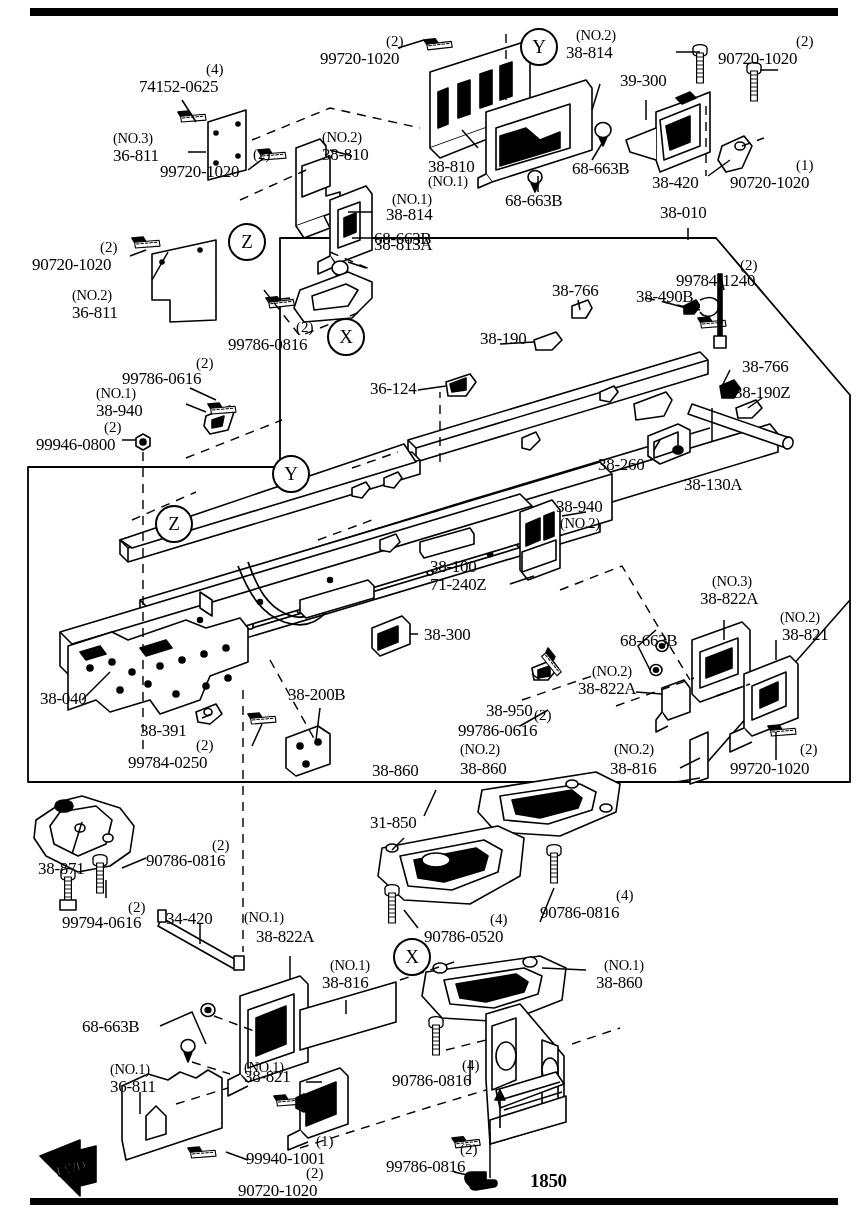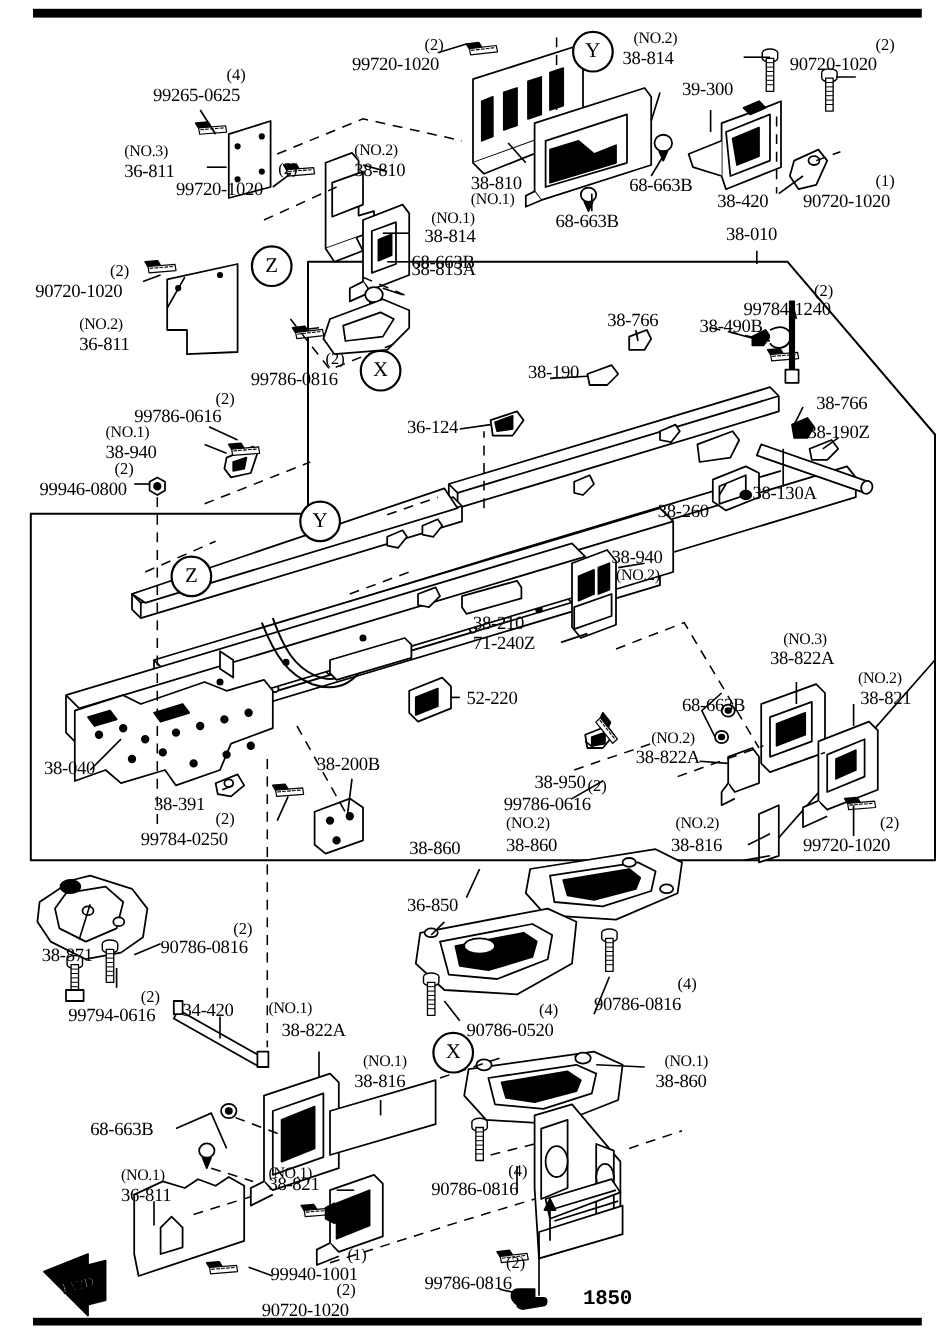--- a/index.html
+++ b/index.html
@@ -4,21 +4,21 @@
 <title>Parts Diagram</title>
 <style>
   html,body{margin:0;padding:0;background:#ffffff;}
   body{width:864px;height:1214px;position:relative;overflow:hidden;
        font-family:"Liberation Serif",serif;color:#000;}
   #sheet{position:absolute;left:0;top:0;width:864px;height:1214px;}
   svg#art{position:absolute;left:0;top:0;width:864px;height:1214px;}
   .lbl{position:absolute;white-space:nowrap;font-family:"Liberation Serif",serif;
        font-size:17px;line-height:17px;letter-spacing:-0.3px;color:#000;}
   .lbl.sm{font-size:14.5px;line-height:15px;}
-  .lbl.big{font-size:19px;font-weight:bold;font-family:Liberation Mono, monospace;}
+  .lbl.big{font-size:19px;font-weight:bold;}
   .qty{position:absolute;white-space:nowrap;font-family:"Liberation Serif",serif;
        font-size:15px;line-height:15px;color:#000;}
   .ctr{position:absolute;width:34px;height:34px;border:2.2px solid #000;border-radius:50%;
        display:flex;align-items:center;justify-content:center;
        font-family:"Liberation Serif",serif;font-size:19px;background:#fff;}
   .topbar,.botbar{position:absolute;left:30px;width:808px;background:#000;}
   .topbar{top:8px;height:8px;}
   .botbar{top:1198px;height:7px;}
 </style>
 </head>
@@ -460,21 +460,21 @@
       <path d="M470,1084 L470,1060"></path>
       <path d="M318,1108 L330,1096"></path>
       <path d="M248,1160 L226,1152"></path>
       <path d="M490,1178 L490,1132"></path>
       <path d="M472,1176 L454,1172"></path>
       <path d="M676,782 L700,778"></path>
     </g>
   </svg>
 
   <div class="qty" style="left:206px;top:62px">(4)</div>
-  <div class="lbl" style="left:139px;top:78px">99265-0625</div>
+  <div class="lbl" style="left:139px;top:78px">74152-0625</div>
   <div class="lbl sm" style="left:113px;top:131px">(NO.3)</div>
   <div class="lbl" style="left:113px;top:147px">36-811</div>
   <div class="qty" style="left:253px;top:147px">(2)</div>
   <div class="lbl" style="left:160px;top:163px">99720-1020</div>
 
   <div class="qty" style="left:386px;top:34px">(2)</div>
   <div class="lbl" style="left:320px;top:50px">99720-1020</div>
 
   <div class="lbl sm" style="left:322px;top:130px">(NO.2)</div>
   <div class="lbl" style="left:322px;top:146px">38-810</div>
@@ -522,28 +522,28 @@
 
   <div class="lbl" style="left:552px;top:282px">38-766</div>
   <div class="lbl" style="left:636px;top:288px">38-490B</div>
   <div class="qty" style="left:740px;top:258px">(2)</div>
   <div class="lbl" style="left:676px;top:272px">99784-1240</div>
   <div class="lbl" style="left:480px;top:330px">38-190</div>
   <div class="lbl" style="left:742px;top:358px">38-766</div>
   <div class="lbl" style="left:734px;top:384px">38-190Z</div>
   <div class="lbl" style="left:370px;top:380px">36-124</div>
   <div class="lbl" style="left:598px;top:456px">38-260</div>
-  <div class="lbl" style="left:684px;top:440px">38-130A</div>
+  <div class="lbl" style="left:684px;top:476px">38-130A</div>
 
   <div class="lbl" style="left:556px;top:498px">38-940</div>
   <div class="lbl sm" style="left:560px;top:516px">(NO.2)</div>
 
-  <div class="lbl" style="left:430px;top:558px">38-210</div>
+  <div class="lbl" style="left:430px;top:558px">38-100</div>
   <div class="lbl" style="left:430px;top:576px">71-240Z</div>
-  <div class="lbl" style="left:424px;top:626px">52-220</div>
+  <div class="lbl" style="left:424px;top:626px">38-300</div>
 
   <div class="lbl sm" style="left:712px;top:574px">(NO.3)</div>
   <div class="lbl" style="left:700px;top:590px">38-822A</div>
   <div class="lbl" style="left:620px;top:632px">68-663B</div>
   <div class="lbl sm" style="left:780px;top:610px">(NO.2)</div>
   <div class="lbl" style="left:782px;top:626px">38-821</div>
   <div class="lbl sm" style="left:592px;top:664px">(NO.2)</div>
   <div class="lbl" style="left:578px;top:680px">38-822A</div>
 
   <div class="lbl" style="left:288px;top:686px">38-200B</div>
@@ -565,21 +565,21 @@
   <div class="lbl" style="left:38px;top:860px">38-871</div>
   <div class="qty" style="left:212px;top:838px">(2)</div>
   <div class="lbl" style="left:146px;top:852px">90786-0816</div>
   <div class="qty" style="left:128px;top:900px">(2)</div>
   <div class="lbl" style="left:62px;top:914px">99794-0616</div>
   <div class="lbl" style="left:166px;top:910px">34-420</div>
 
   <div class="lbl sm" style="left:244px;top:910px">(NO.1)</div>
   <div class="lbl" style="left:256px;top:928px">38-822A</div>
 
-  <div class="lbl" style="left:370px;top:814px">36-850</div>
+  <div class="lbl" style="left:370px;top:814px">31-850</div>
   <div class="lbl" style="left:372px;top:762px">38-860</div>
   <div class="qty" style="left:616px;top:888px">(4)</div>
   <div class="lbl" style="left:540px;top:904px">90786-0816</div>
   <div class="qty" style="left:490px;top:912px">(4)</div>
   <div class="lbl" style="left:424px;top:928px">90786-0520</div>
 
   <div class="lbl sm" style="left:330px;top:958px">(NO.1)</div>
   <div class="lbl" style="left:322px;top:974px">38-816</div>
 
   <div class="lbl sm" style="left:604px;top:958px">(NO.1)</div>

